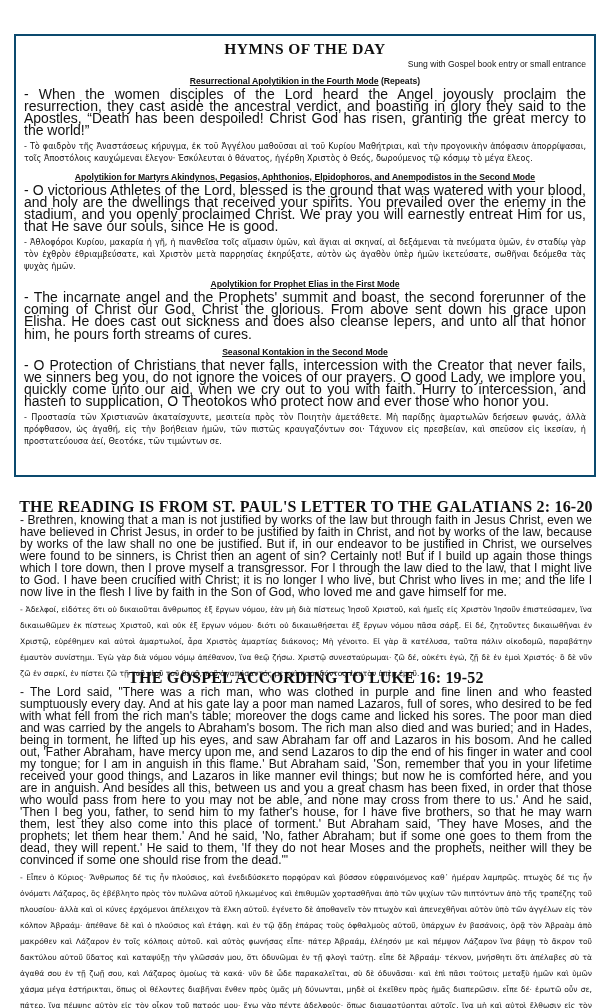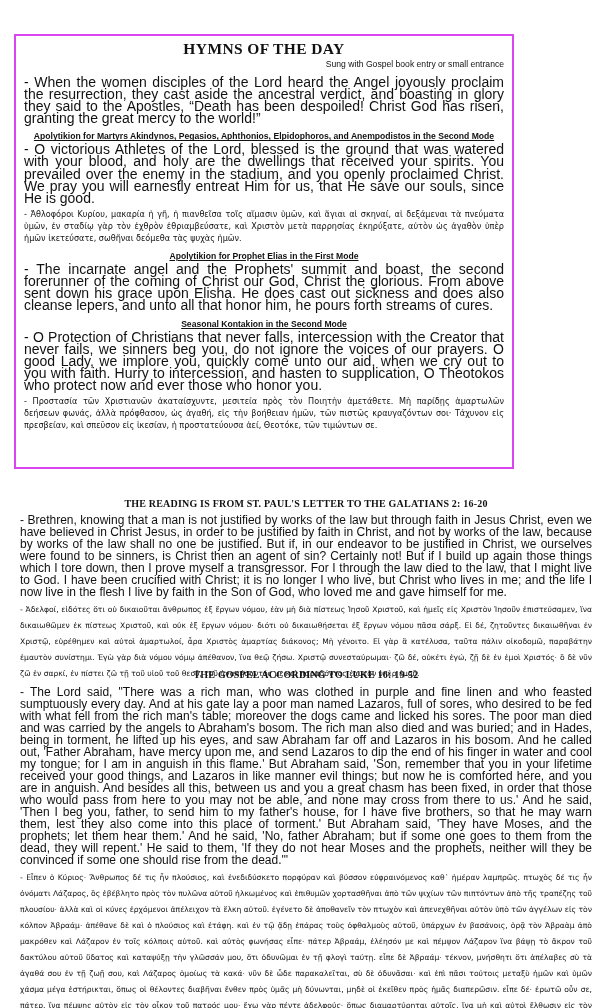--- a/index.html
+++ b/index.html
@@ -2,56 +2,58 @@
 <html><head>
 <meta charset="utf-8">
 <style>
   html, body { margin: 0; padding: 0; background: #ffffff; }
   body {
     width: 612px; height: 1008px; overflow: hidden; position: relative;
     font-family: "Liberation Sans", sans-serif; color: #111;
   }
   .page { position: absolute; left: 0; top: 0; width: 612px; }
   .hymn-box {
-    position: absolute; left: 14px; top: 34px; width: 500px;
-    border: 2px solid #d946ef; box-sizing: border-box;
-    padding: 3px 8px 24px 8px;
+    position: absolute; left: 14px; top: 34px; width: 582px;
+    border: 2px solid #0c4a6e; box-sizing: border-box;
+    padding: 3px 8px 16px 8px;
   }
   .box-title {
     text-align: center; font-family: "Liberation Serif", serif; font-weight: bold;
     font-size: 15.5px; letter-spacing: 0.4px; margin: 1px 0 0 0; line-height: 18px;
   }
   .box-subtitle { text-align: right; font-size: 8.6px; line-height: 12px; margin-bottom: 6px; }
   .hymn-heading { text-align: center; font-size: 8.6px; font-weight: bold; line-height: 11px; margin: 0 0 1px 0; }
   .hymn-heading .u { text-decoration: underline; }
   .para {
     font-size: 14px; line-height: 12.1px; text-align: justify; margin: 0 0 4px 0;
   }
   .para.greek { font-family: "DejaVu Sans", sans-serif; font-size: 8.1px; line-height: 12.1px; }
   .hymn-section { margin-bottom: 7px; }
   .hymn-section:last-child { margin-bottom: 12px; }
   .reading-title {
     position: absolute; left: 0; width: 612px; text-align: center;
-    font-family: "Liberation Serif", serif; font-weight: bold; font-size: 10px; letter-spacing: 0.2px;
+    font-family: "Liberation Serif", serif; font-weight: bold; font-size: 16px; letter-spacing: 0.2px;
   }
   .reading-body { position: absolute; left: 20px; width: 572px; }
   .reading-body .para { font-size: 12px; line-height: 12px; margin-bottom: 4px; }
   .reading-body .para.greek { font-size: 7.6px; line-height: 16px; }
 </style>
 </head>
 <body>
 
 <div class="page">
 
   <div class="hymn-box">
     <div class="box-title">HYMNS OF THE DAY</div>
     <div class="box-subtitle">Sung with Gospel book entry or small entrance</div>
 
     <div class="hymn-section">
+      <div class="hymn-heading"><span class="u">Resurrectional Apolytikion in the Fourth Mode</span><span> (Repeats)</span></div>
       <p class="para">- When the women disciples of the Lord heard the Angel joyously proclaim the resurrection, they cast aside the ancestral verdict, and boasting in glory they said to the Apostles, “Death has been despoiled! Christ God has risen, granting the great mercy to the world!”</p>
+      <p class="para greek">- Τὸ φαιδρὸν τῆς Ἀναστάσεως κήρυγμα, ἐκ τοῦ Ἀγγέλου μαθοῦσαι αἱ τοῦ Κυρίου Μαθήτριαι, καὶ τὴν προγονικὴν ἀπόφασιν ἀπορρίψασαι, τοῖς Ἀποστόλοις καυχώμεναι ἔλεγον· Ἐσκύλευται ὁ θάνατος, ἠγέρθη Χριστὸς ὁ Θεός, δωρούμενος τῷ κόσμῳ τὸ μέγα ἔλεος.</p>
     </div>
 
     <div class="hymn-section">
       <div class="hymn-heading"><span class="u">Apolytikion for Martyrs Akindynos, Pegasios, Aphthonios, Elpidophoros, and Anempodistos in the Second Mode</span><span></span></div>
       <p class="para">- O victorious Athletes of the Lord, blessed is the ground that was watered with your blood, and holy are the dwellings that received your spirits. You prevailed over the enemy in the stadium, and you openly proclaimed Christ. We pray you will earnestly entreat Him for us, that He save our souls, since He is good.</p>
       <p class="para greek">- Ἀθλοφόροι Κυρίου, μακαρία ἡ γῆ, ἡ πιανθεῖσα τοῖς αἵμασιν ὑμῶν, καὶ ἅγιαι αἱ σκηναί, αἱ δεξάμεναι τὰ πνεύματα ὑμῶν, ἐν σταδίῳ γὰρ τὸν ἐχθρὸν ἐθριαμβεύσατε, καὶ Χριστὸν μετὰ παρρησίας ἐκηρύξατε, αὐτὸν ὡς ἀγαθὸν ὑπὲρ ἡμῶν ἱκετεύσατε, σωθῆναι δεόμεθα τὰς ψυχὰς ἡμῶν.</p>
     </div>
 
     <div class="hymn-section">
       <div class="hymn-heading"><span class="u">Apolytikion for Prophet Elias in the First Mode</span><span></span></div>

